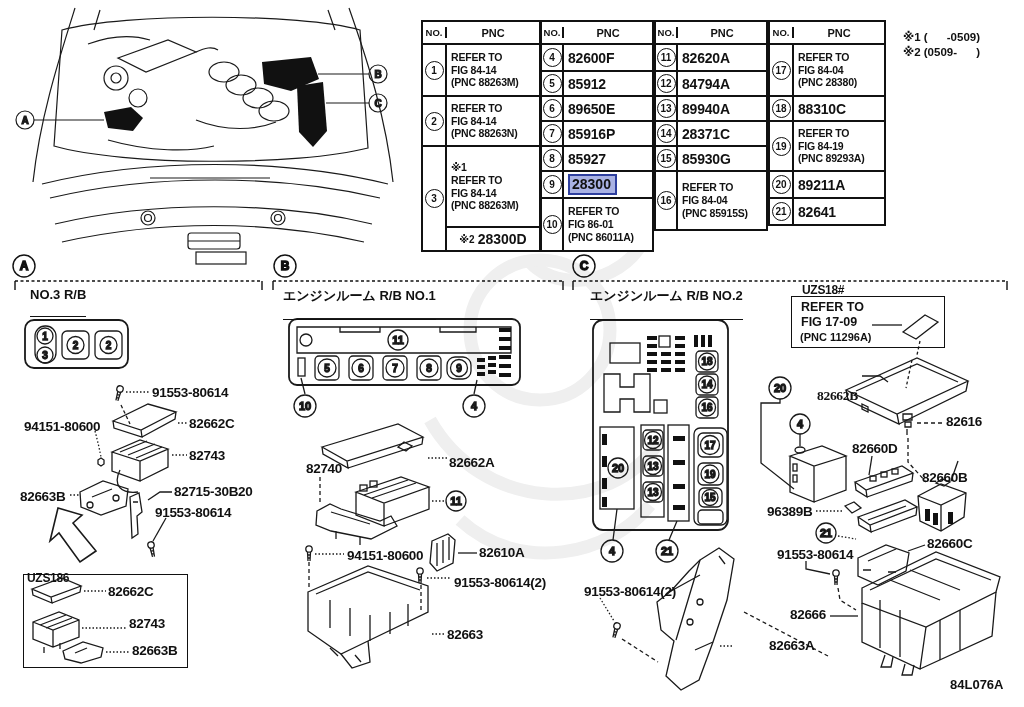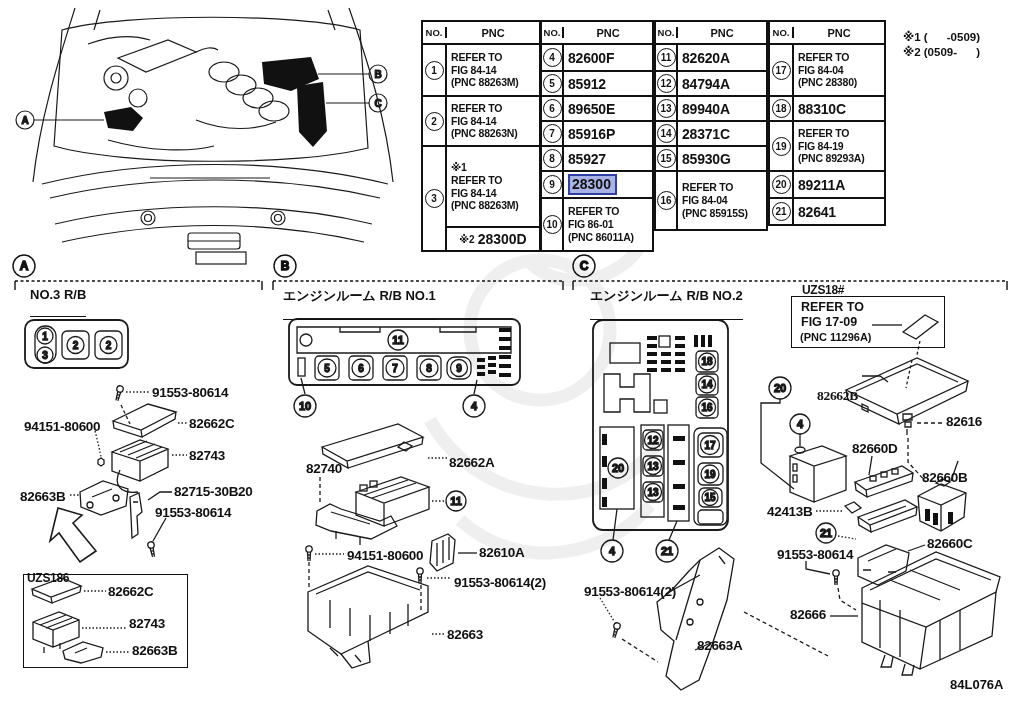--- a/index.html
+++ b/index.html
@@ -650,21 +650,21 @@
 
   <div class="lbl sm" style="left:802px;top:283px;">UZS18#</div>
   <div class="refbox" style="left:791px;top:296px;width:154px;height:52px;"></div>
   <div class="reftext" style="left:801px;top:300px;">REFER TO</div>
   <div class="reftext" style="left:801px;top:315px;">FIG 17-09</div>
   <div class="reftext small" style="left:800px;top:331px;">(PNC 11296A)</div>
   <div class="lbl" style="left:817px;top:388px;font-family:Liberation Serif, serif;">82662B</div>
   <div class="lbl" style="left:946px;top:414px;">82616</div>
   <div class="lbl" style="left:852px;top:441px;">82660D</div>
   <div class="lbl" style="left:922px;top:446px;margin-top:24px;">82660B</div>
-  <div class="lbl" style="left:767px;top:504px;">42413B</div>
+  <div class="lbl" style="left:767px;top:504px;">96389B</div>
   <div class="lbl" style="left:927px;top:536px;">82660C</div>
   <div class="lbl" style="left:777px;top:547px;">91553-80614</div>
   <div class="lbl" style="left:584px;top:584px;">91553-80614(2)</div>
   <div class="lbl" style="left:790px;top:607px;">82666</div>
-  <div class="lbl" style="left:697px;top:638px;">82663A</div>
+  <div class="lbl" style="left:769px;top:638px;">82663A</div>
 
   <div class="pagecode" style="left:950px;top:677px;">84L076A</div>
 </div>
 
 </body></html>

